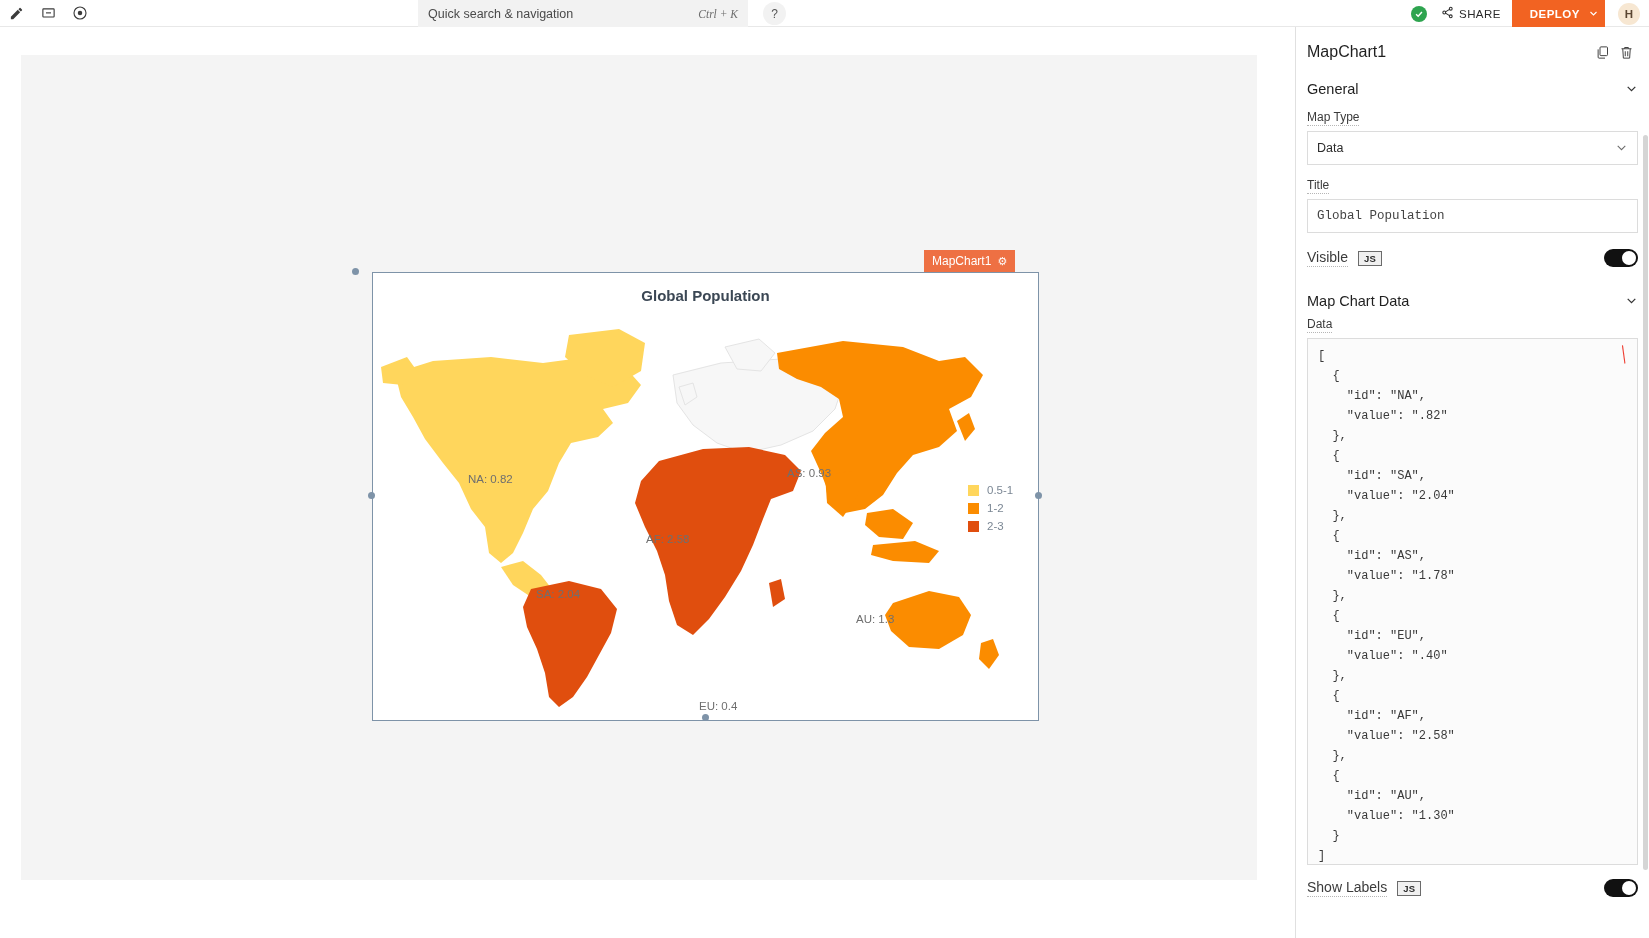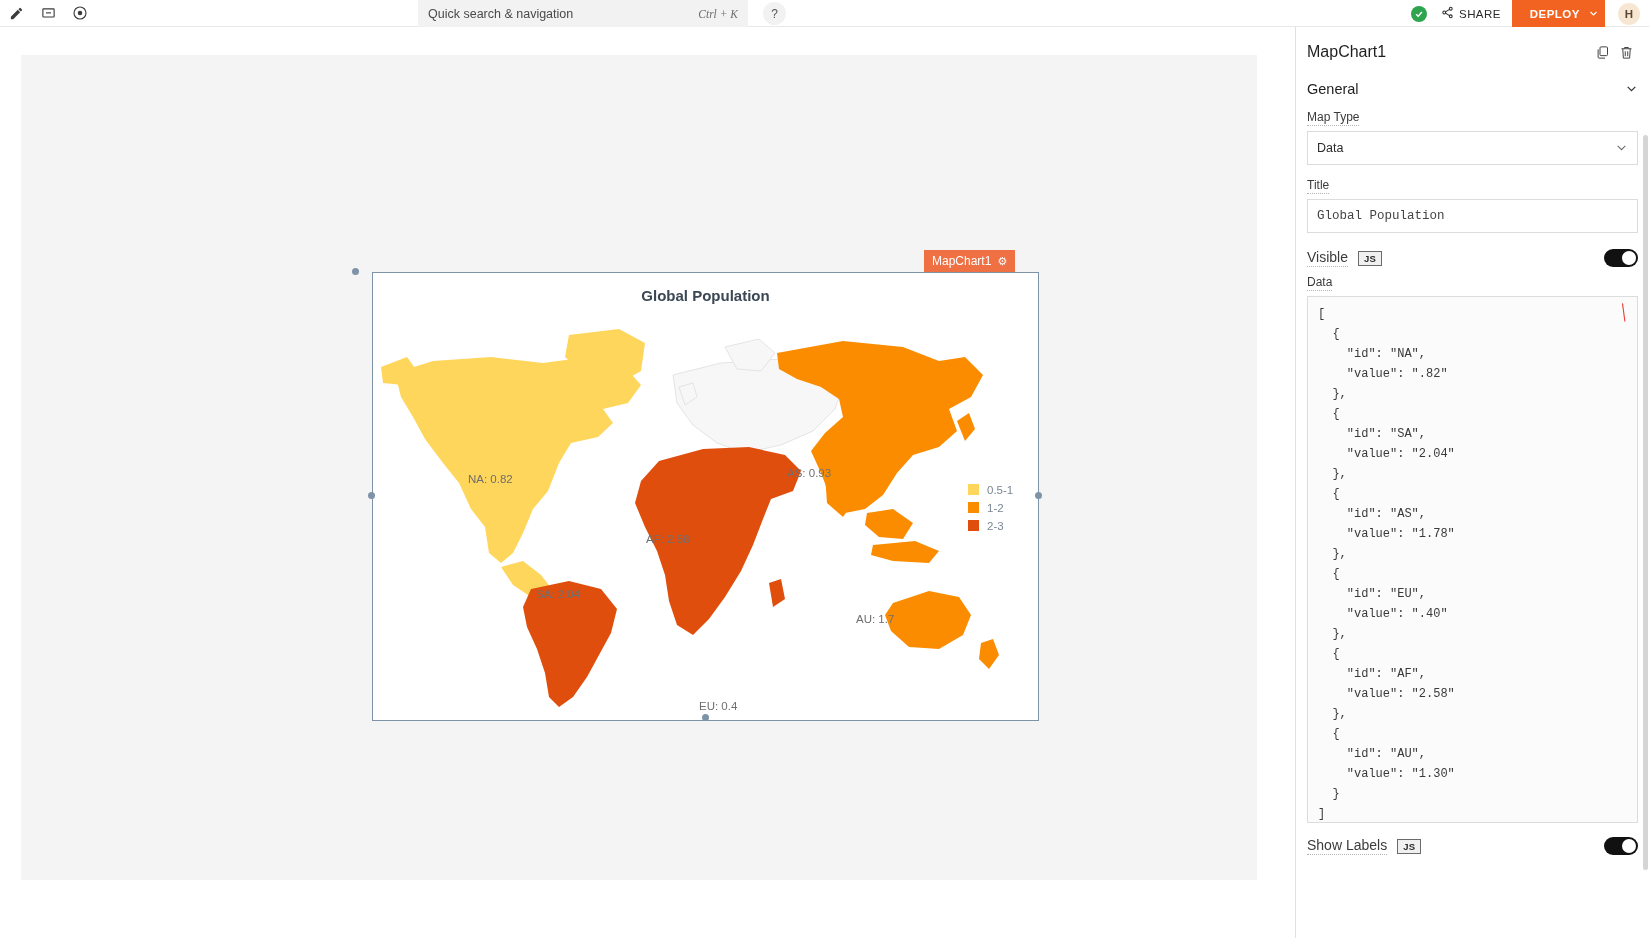--- a/index.html
+++ b/index.html
@@ -126,21 +126,21 @@
 
   .map-label {
     position: absolute; font-size: 11.5px; color: #6f6f6f;
     white-space: nowrap;
   }
 
   .legend {
     position: absolute; left: 595px; top: 211px;
     display: flex; flex-direction: column; gap: 6px;
   }
-  .legend-row { display: flex; gap: 8px; }
+  .legend-row { display: flex; align-items: center; gap: 8px; }
   .legend-sw { width: 11px; height: 11px; }
   .legend-txt { font-size: 11.5px; color: #7b8794; }
 
   
   .panel {
     position: absolute; right: 0; top: 27px;
     width: 354px; height: 911px;
     background: #ffffff;
     border-left: 1px solid #e0e0e0;
     padding: 0 11px;
@@ -325,21 +325,21 @@
 
           <path d="M520 290 L556 278 L586 284 L598 302 L590 322 L566 336 L536 334 L518 318 L512 302 Z" fill="#fb8c00"></path>
           <path d="M608 330 L620 326 L626 342 L616 356 L606 346 Z" fill="#fb8c00"></path>
         </svg>
 
         <div class="map-label" style="left:95px; top:160px;">NA: 0.82</div>
         <div class="map-label" style="left:163px; top:275px;">SA: 2.04</div>
         <div class="map-label" style="left:414px; top:154px;">AS: 0.93</div>
         <div class="map-label" style="left:326px; top:347px;margin-top:40px;">EU: 0.4</div>
         <div class="map-label" style="left:273px; top:220px;">AF: 2.58</div>
-        <div class="map-label" style="left:483px; top:300px;">AU: 1.7</div>
+        <div class="map-label" style="left:483px; top:300px;">AU: 1.3</div>
       </div>
 
       <div class="legend">
         <div class="legend-row">
           <span class="legend-sw" style="background:#ffd65c"></span>
           <span class="legend-txt">0.5-1</span>
         </div>
         <div class="legend-row">
           <span class="legend-sw" style="background:#fb8c00"></span>
           <span class="legend-txt">1-2</span>
@@ -404,20 +404,28 @@
   </div>
 
   <div class="toggle-row">
     <span class="toggle-label">Visible</span>
     <span class="js-badge">JS</span>
     <span class="toggle">
         <span class="knob"></span>
       </span>
   </div>
 
+  <div class="section-head" style="margin-top:16px;">
+    <span class="section-title">Map Chart Data</span>
+    <span class="chev">
+      <svg width="13" height="13" viewBox="0 0 24 24" fill="none" stroke="currentColor" stroke-width="2.3">
+          <polyline points="5,9 12,16 19,9"></polyline>
+        </svg>
+    </span>
+  </div>
 
   <div>
     <div class="field-label" style="margin-top:8px;">Data</div>
     <div class="code-box"><span>[
   {
     "id": "NA",
     "value": ".82"
   },
   {
     "id": "SA",

